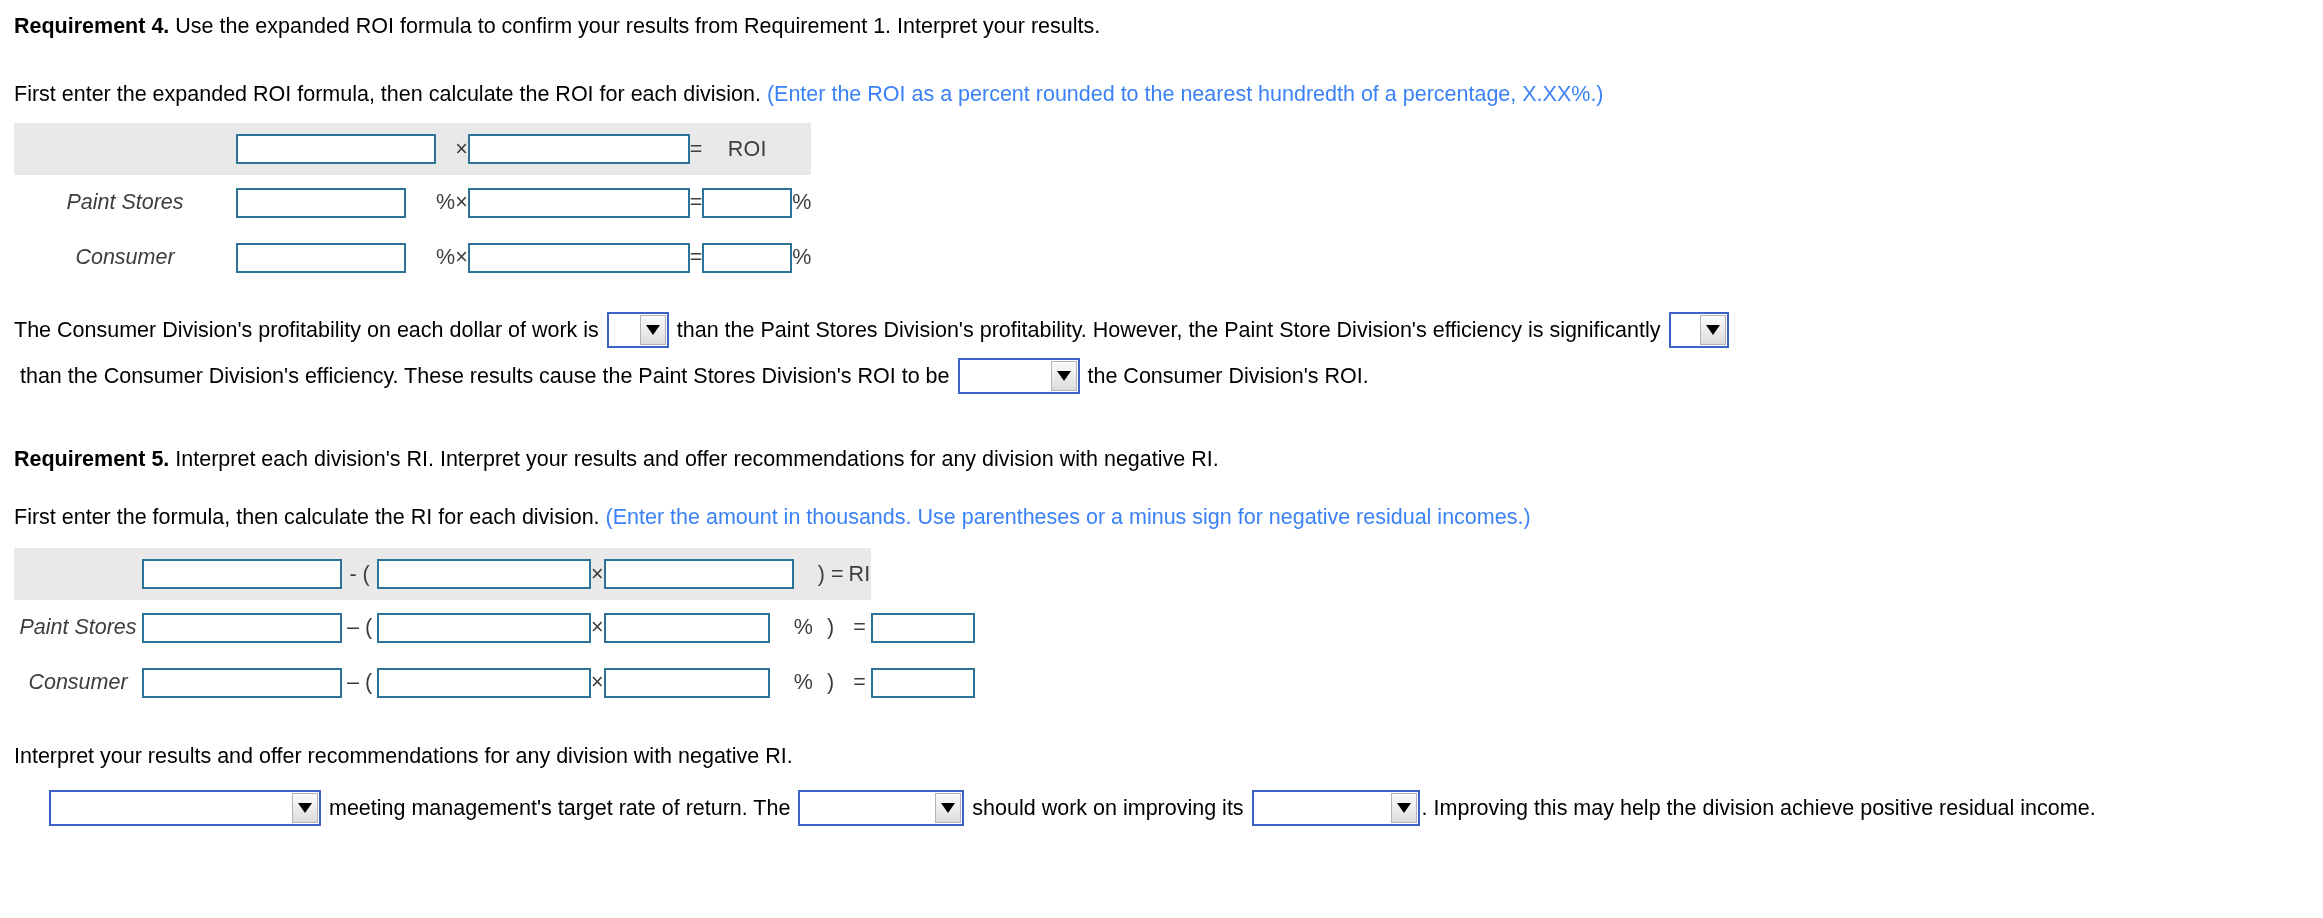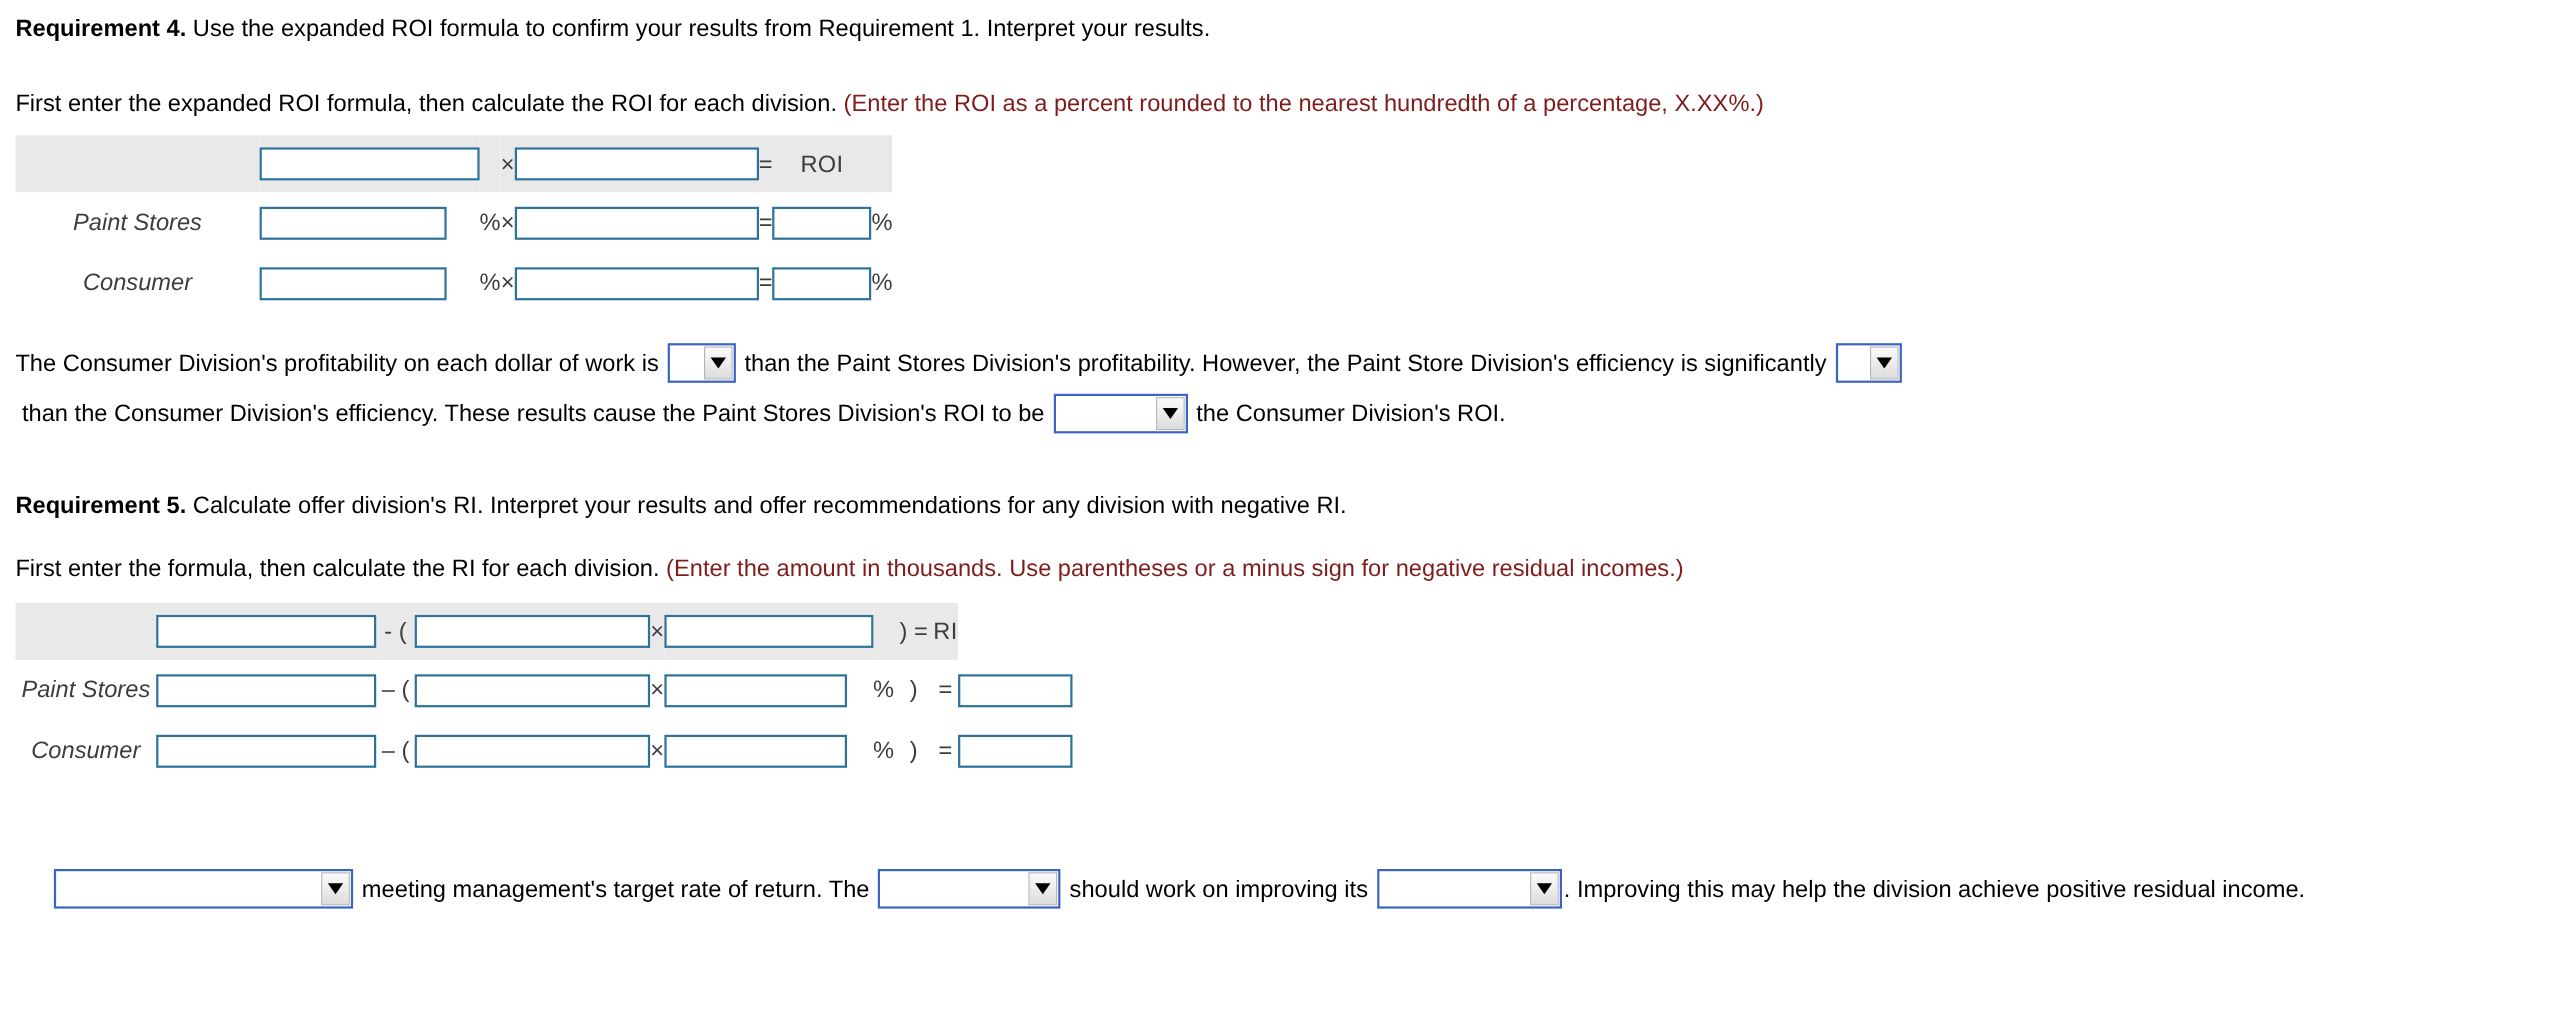--- a/index.html
+++ b/index.html
@@ -27,21 +27,21 @@
   
   .para {
     margin: 0;
     padding: 0 14px;
     line-height: 1.52;
     color: #000;
     font-size: 21.5px;
     white-space: normal;
   }
   .bold { font-weight: bold; }
-  .green { color: #7f1d1d; }
+  .green { color: #3b82f6; }
 
   
   .blk-r4-title   { position: absolute; left: 0;   top: 10px;  }
   .blk-r4-sub     { position: absolute; left: 0;   top: 78px;  }
   .blk-roi-table  { position: absolute; left: 14px; top: 123px; }
   .blk-interp1    { position: absolute; left: 0;   top: 312px; width: 2323px; }
   .blk-r5-title   { position: absolute; left: 0;   top: 443px; }
   .blk-r5-sub     { position: absolute; left: 0;   top: 501px; }
   .blk-ri-table   { position: absolute; left: 14px; top: 548px; }
   .blk-interp2lbl { position: absolute; left: 0;   top: 740px; }
@@ -227,21 +227,21 @@
       <span class="ddl w122">
           <span class="arrowbtn">
             <span class="caret"></span>
           </span>
         </span>
       <span class="t"> the Consumer Division's ROI.</span>
     </div>
   </div>
 
   <div class="blk-r5-title">
-    <p class="para"><span class="bold">Requirement 5.</span><span> Calculate offer division's RI. Interpret your results and offer recommendations for any division with negative RI.</span></p>
+    <p class="para"><span class="bold">Requirement 5.</span><span> Interpret each division's RI. Interpret your results and offer recommendations for any division with negative RI.</span></p>
   </div>
 
   <div class="blk-r5-sub">
     <p class="para"><span>First enter the formula, then calculate the RI for each division. </span><span class="green">(Enter the amount in thousands. Use parentheses or a minus sign for negative residual incomes.)</span></p>
   </div>
 
   <div class="blk-ri-table">
     <table class="calc">
       <tbody>
           <tr class="header-row">
@@ -276,20 +276,23 @@
         <td class="cellpad"><span class="tbox" style="width:166px;"></span></td>
         <td class="pct">%</td>
         <td class="op">)</td>
         <td class="op">=</td>
         <td class="cellpad"><span class="tbox" style="width:104px;"></span></td>
       </tr>
     </tbody>
       </table>
   </div>
 
+  <div class="blk-interp2lbl">
+    <p class="para">Interpret your results and offer recommendations for any division with negative RI.</p>
+  </div>
 
   <div class="blk-interp2">
     <div class="inline-run">
       <span class="ddl w272">
           <span class="arrowbtn">
             <span class="caret"></span>
           </span>
         </span>
       <span class="t"> meeting management's target rate of return. The </span>
       <span class="ddl w166">

